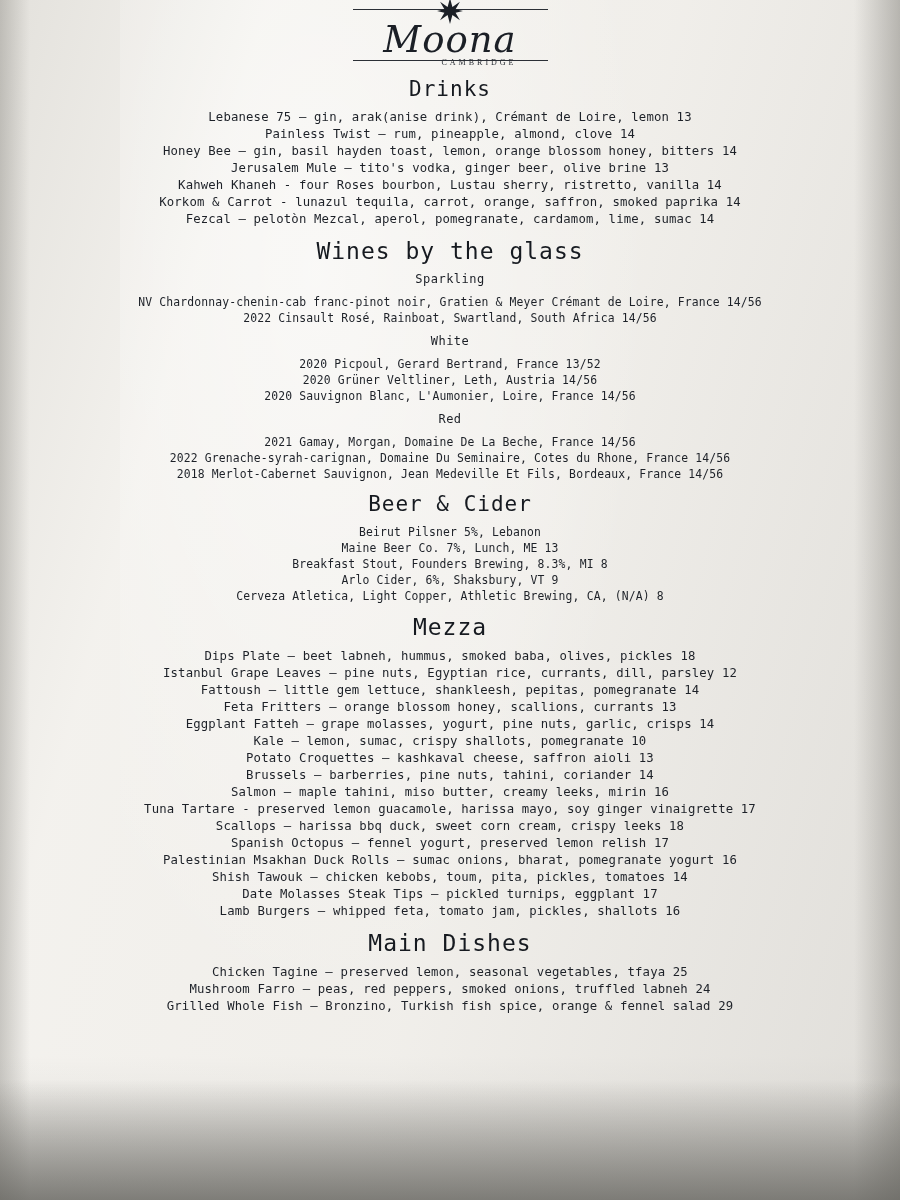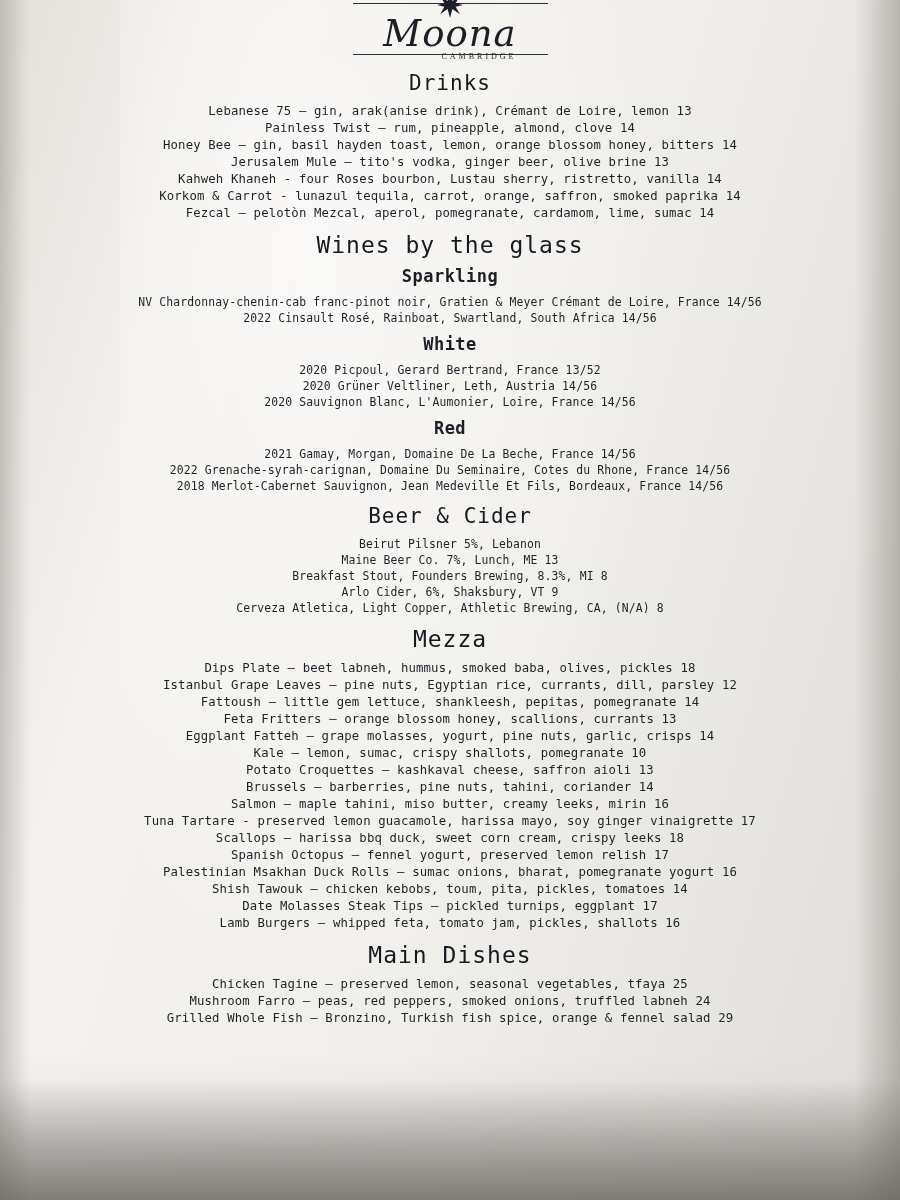--- a/index.html
+++ b/index.html
@@ -51,21 +51,21 @@
     position: absolute;
     left: 120px; top: 0;
     width: 560px; height: 1080px;
     background: radial-gradient(ellipse at 35% 25%, rgba(255,255,255,0.55) 0%, rgba(255,255,255,0) 65%);
     pointer-events: none;
   }
 
   .content {
     position: relative;
     width: 900px;
-    padding-top: 1px;
+    padding-top: 7px;
     text-align: center;
     color: #20242b;
   }
 
   
   .logo-block {
     position: relative;
     width: 240px;
     margin: 0 auto 6px auto;
     padding-top: 2px;
@@ -111,22 +111,22 @@
     font-size: 21px;
     font-weight: normal;
     letter-spacing: 1px;
     margin: 10px 0 3px 0;
     color: #161a20;
   }
   .sec-title.big {
     font-size: 23px;
   }
   .sub-title {
-    font-size: 17px;
-    font-weight: bold;
+    font-size: 12px;
+    font-weight: normal;
     margin: 8px 0 1px 0;
     letter-spacing: 0.5px;
     color: #1a1e25;
   }
   .line {
     font-size: 12.3px;
     line-height: 17px;
     letter-spacing: 0.15px;
     color: #1d2128;
     white-space: nowrap;

